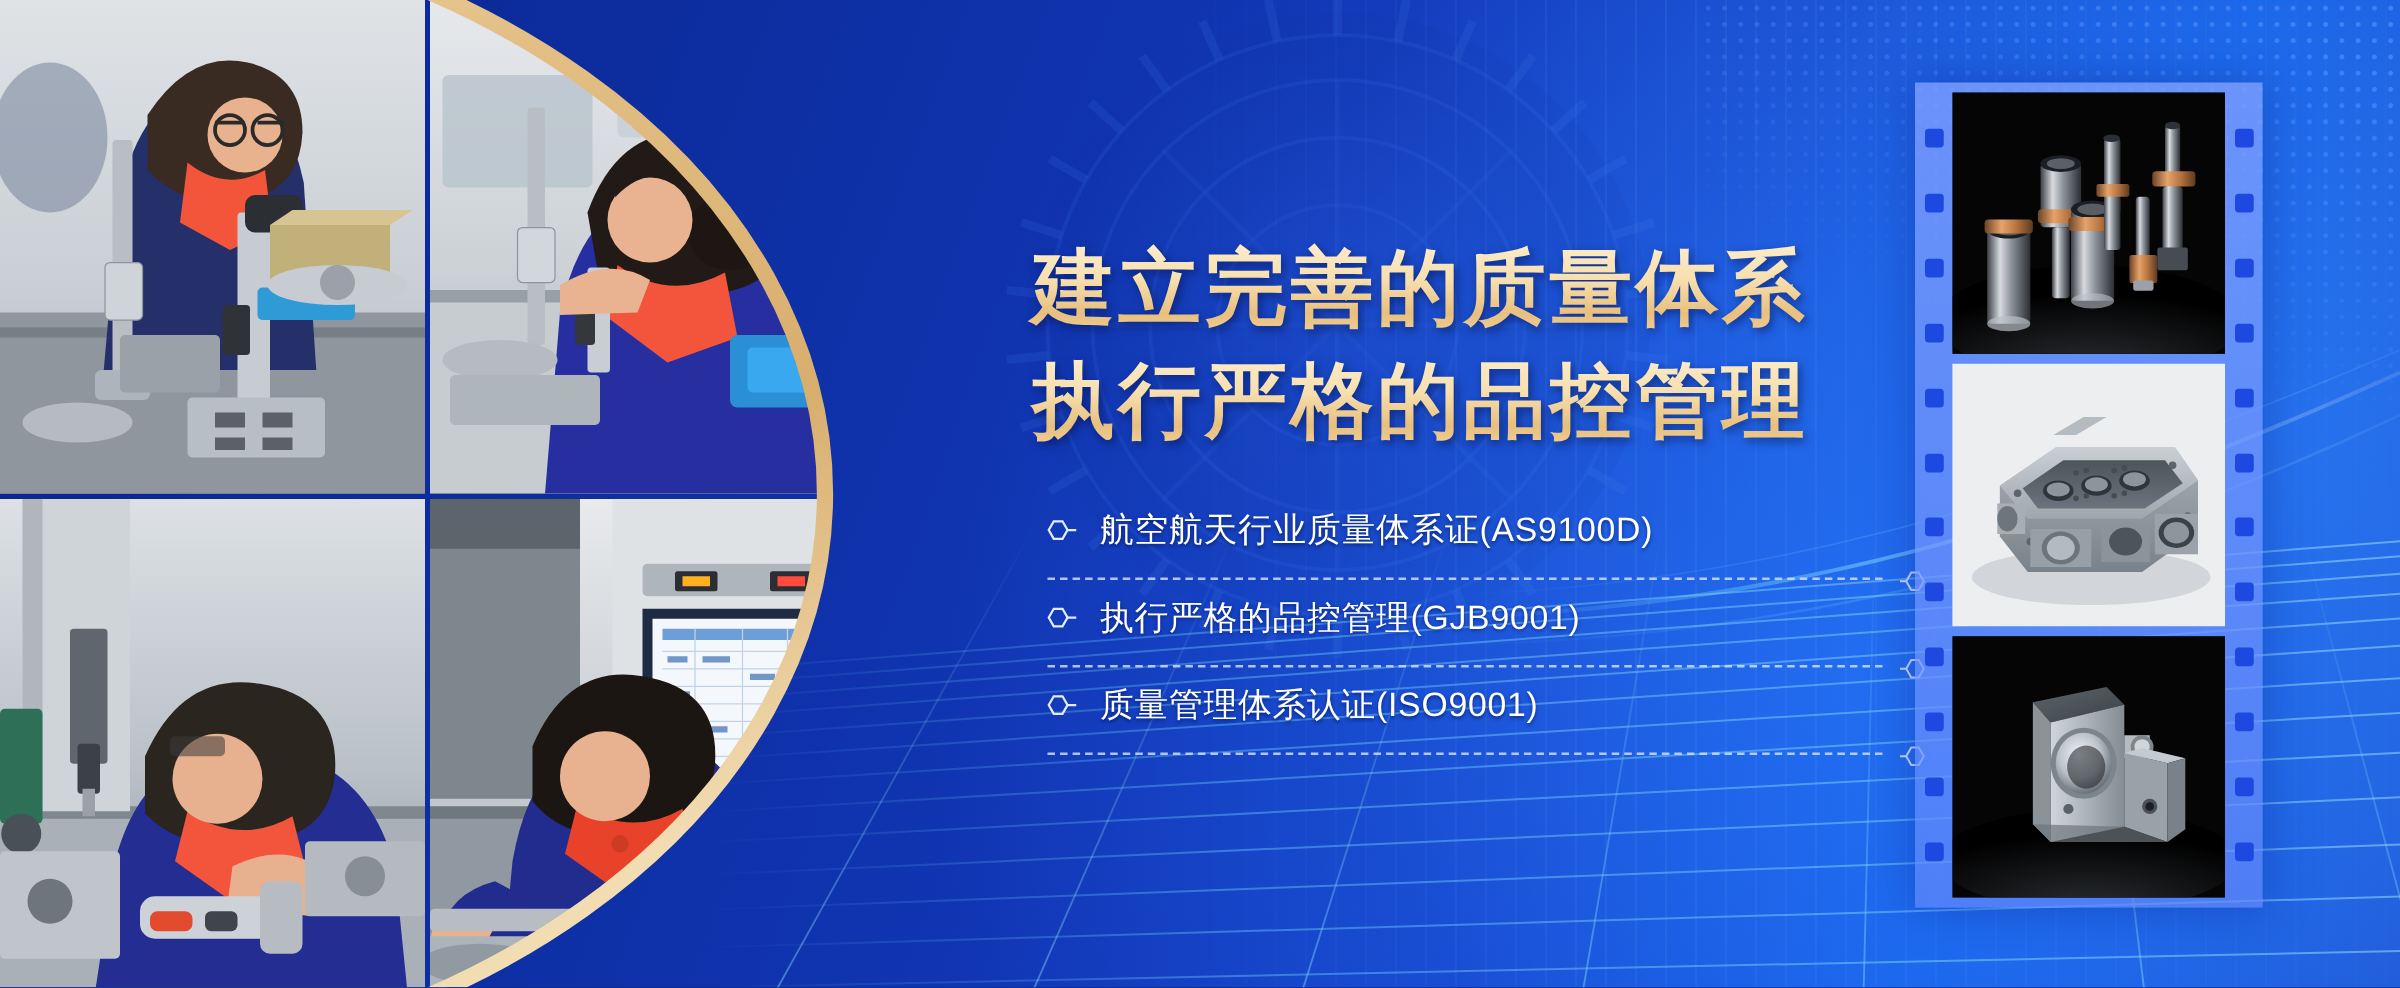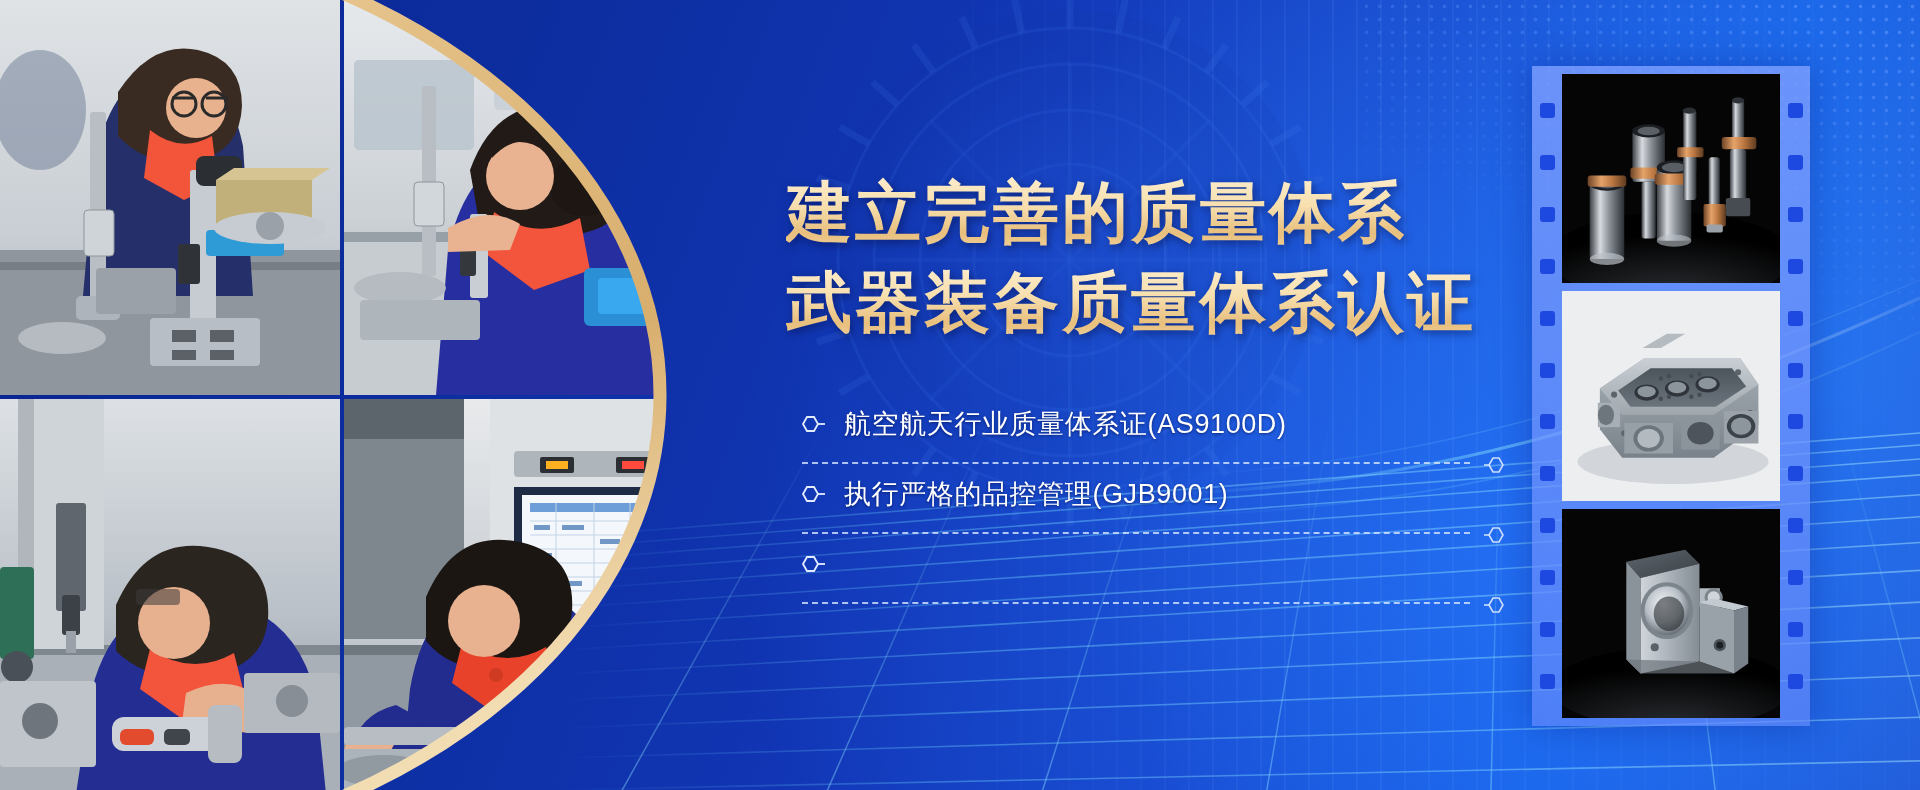--- a/index.html
+++ b/index.html
@@ -91,41 +91,42 @@
 
   .arc-gold {
     position: absolute; left: 0; top: 0;
     width: 690px; height: 790px;
     pointer-events: none;
   }
 
   
   .headline {
     position: absolute;
-    left: 786px; top: 168px;
+    left: 786px; top: 186px;
     width: 700px;
+    text-align: center;
   }
   .headline .line {
     font-size: 66px;
     line-height: 1.36;
     font-weight: 700;
     letter-spacing: 3px;
     background: linear-gradient(180deg, #fdf0d4 0%, #f7dfae 42%, #e8bf7d 72%, #f3d7a4 100%);
     -webkit-background-clip: text;
     background-clip: text;
     color: transparent;
     -webkit-text-fill-color: transparent;
     filter: drop-shadow(2px 3px 4px rgba(3,14,70,.55));
     white-space: nowrap;
   }
 
   
   .cert-list {
     position: absolute;
-    left: 800px; top: 400px;
+    left: 836px; top: 400px;
     width: 650px;
   }
   .cert-row {
     position: relative;
     height: 70px;
   }
   .cert-head {
     display: flex;
     align-items: center;
     gap: 18px;
@@ -516,21 +517,21 @@
           <stop offset="70%" stop-color="#d8ae6d"></stop>
           <stop offset="100%" stop-color="#f2dcb2"></stop>
         </linearGradient>
       </defs>
       <ellipse cx="0" cy="395" rx="660" ry="470" fill="none" stroke="url(#goldArc)" stroke-width="13"></ellipse>
     </svg>
   </div>
 
   <div class="headline">
     <div class="line">建立完善的质量体系</div>
-    <div class="line">武器装备质量体系认证</div>
+    <div class="line">执行严格的品控管理</div>
   </div>
 
   <div class="cert-list">
 
     <div class="cert-row">
       <div class="cert-head">
         <svg class="hex-bullet" viewBox="0 0 26 20">
           <path d="M7 3 L14 3 L18 10 L14 17 L7 17 L3 10 Z" fill="none" stroke="#e3ecff" stroke-width="1.8"></path>
           <line x1="18" y1="10" x2="25" y2="10" stroke="#e3ecff" stroke-width="1.8"></line>
         </svg>
@@ -557,20 +558,21 @@
         <line x1="5" y1="9" x2="0" y2="9" stroke="#cfe0ff" stroke-width="1.6"></line>
       </svg>
     </div>
 
     <div class="cert-row">
       <div class="cert-head">
         <svg class="hex-bullet" viewBox="0 0 26 20">
           <path d="M7 3 L14 3 L18 10 L14 17 L7 17 L3 10 Z" fill="none" stroke="#e3ecff" stroke-width="1.8"></path>
           <line x1="18" y1="10" x2="25" y2="10" stroke="#e3ecff" stroke-width="1.8"></line>
         </svg>
+        <span class="cert-text">质量管理体系认证(ISO9001)</span>
       </div>
       <div class="cert-rule"></div>
       <svg class="cert-endcap" viewBox="0 0 22 18">
         <path d="M9 2 L15 2 L19 9 L15 16 L9 16 L5 9 Z" fill="none" stroke="#cfe0ff" stroke-width="1.6"></path>
         <line x1="5" y1="9" x2="0" y2="9" stroke="#cfe0ff" stroke-width="1.6"></line>
       </svg>
     </div>
 
   </div>
 

